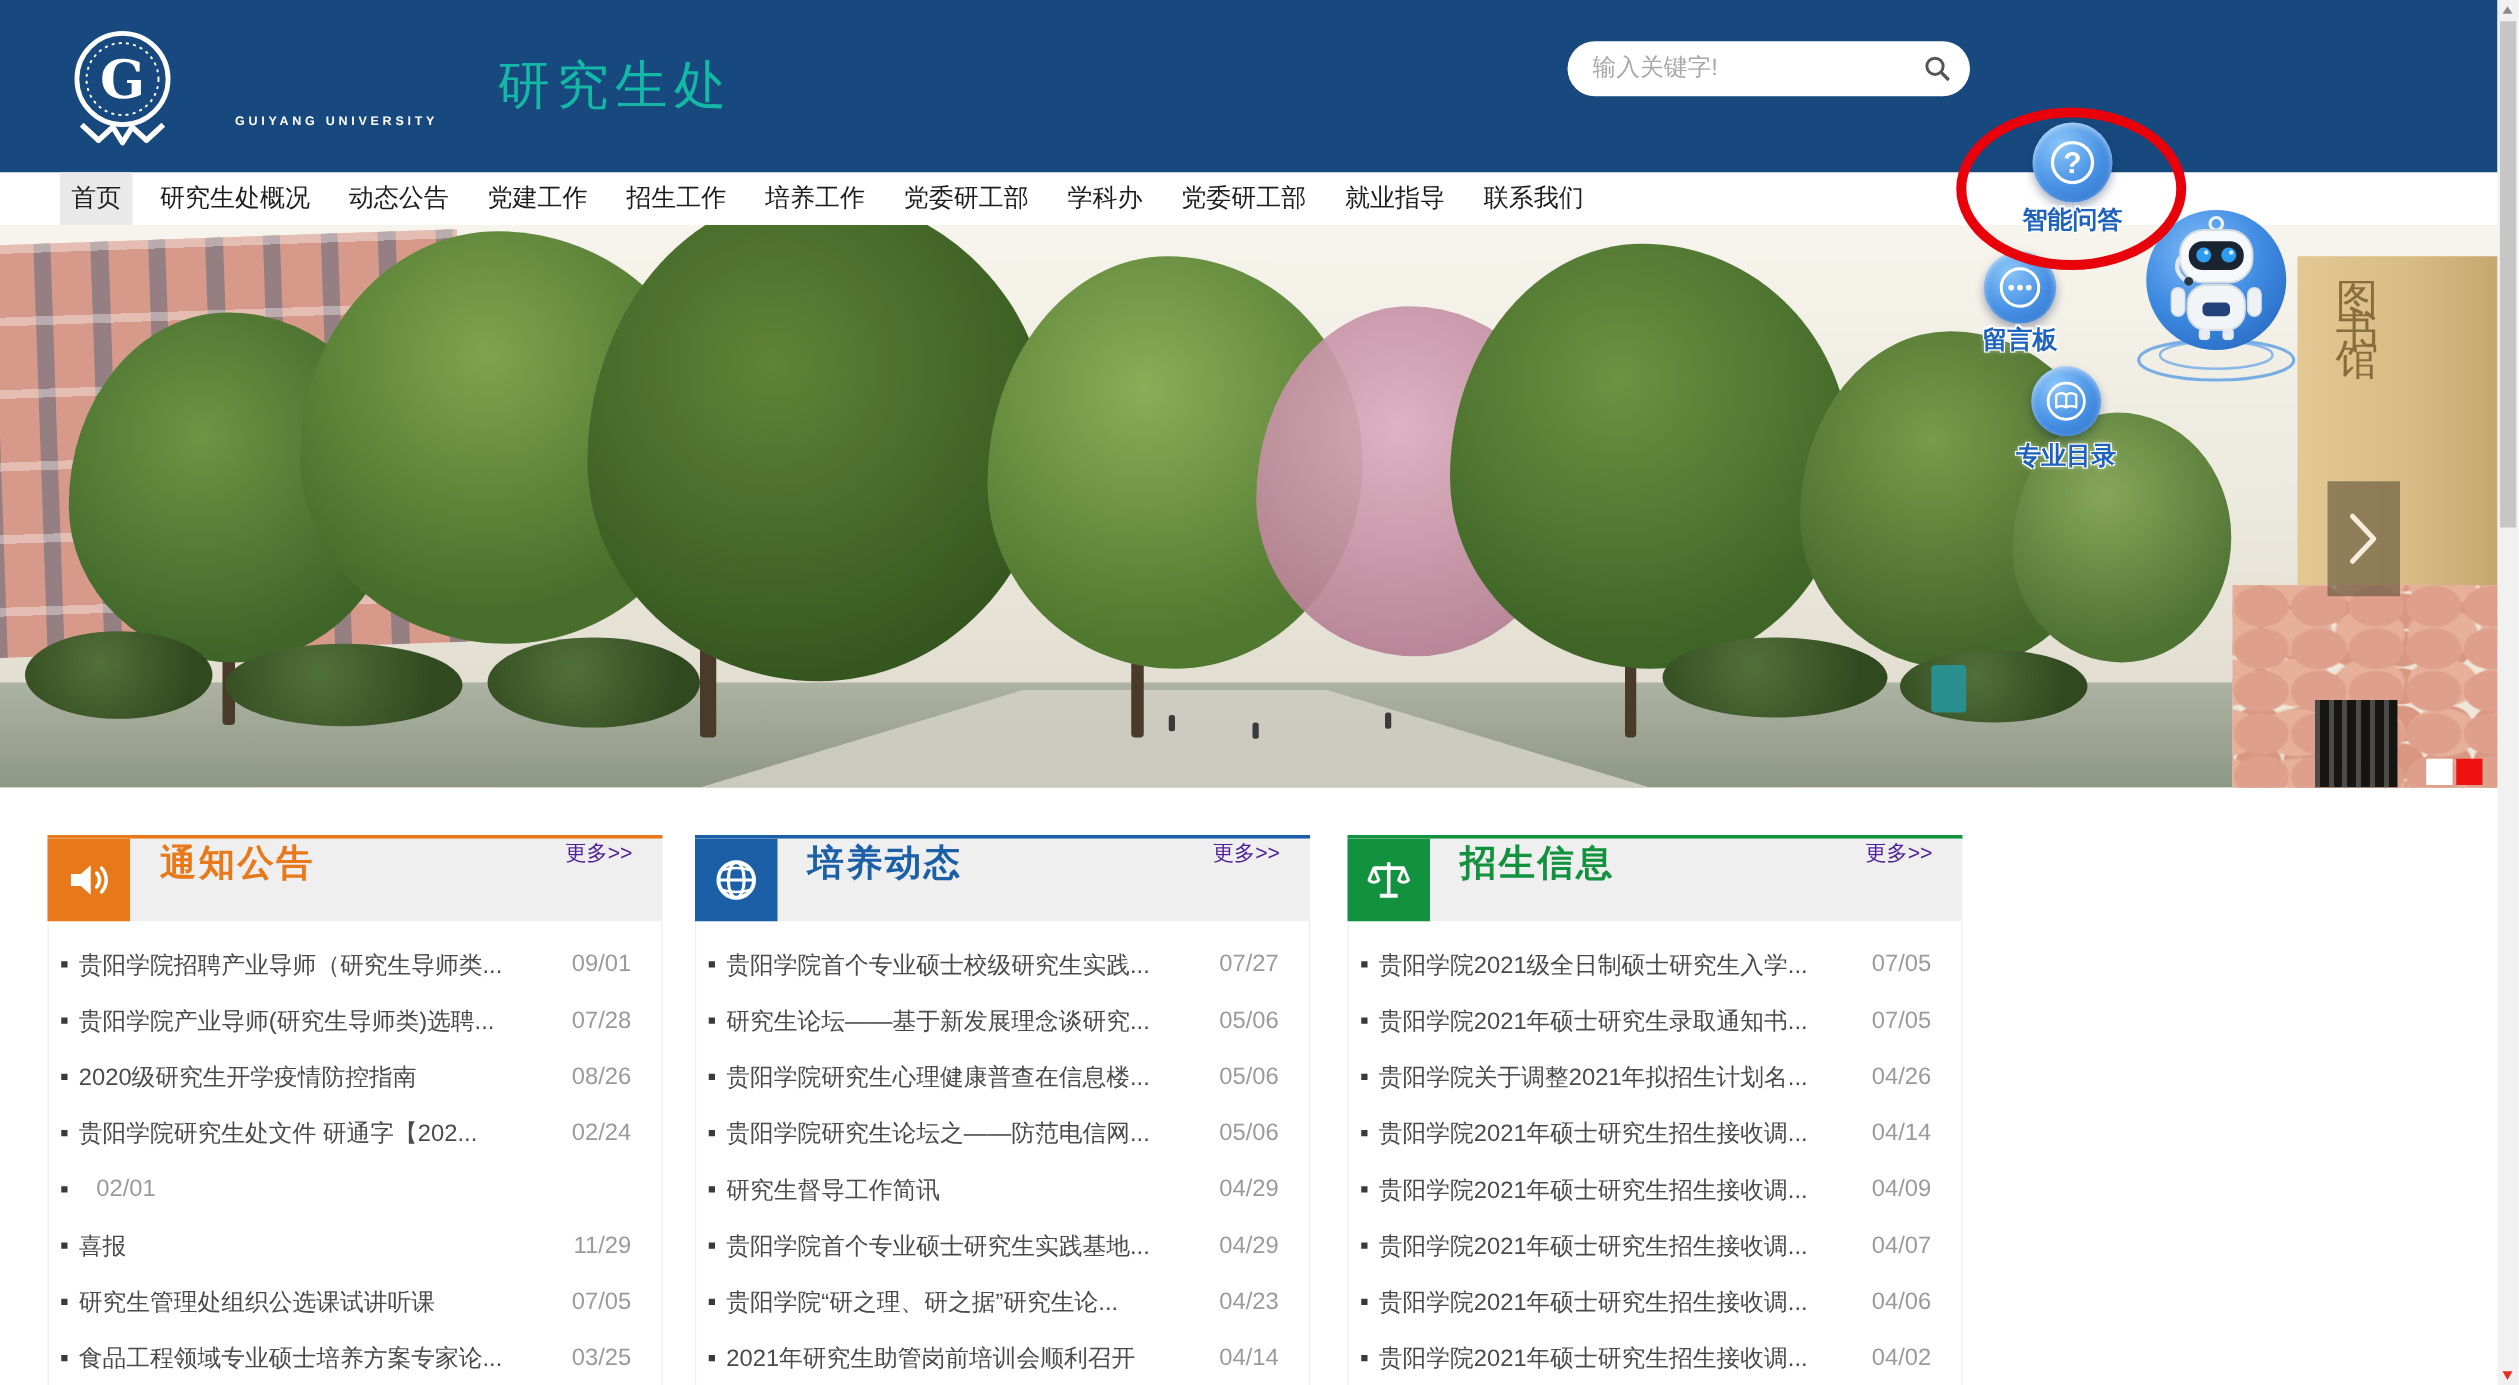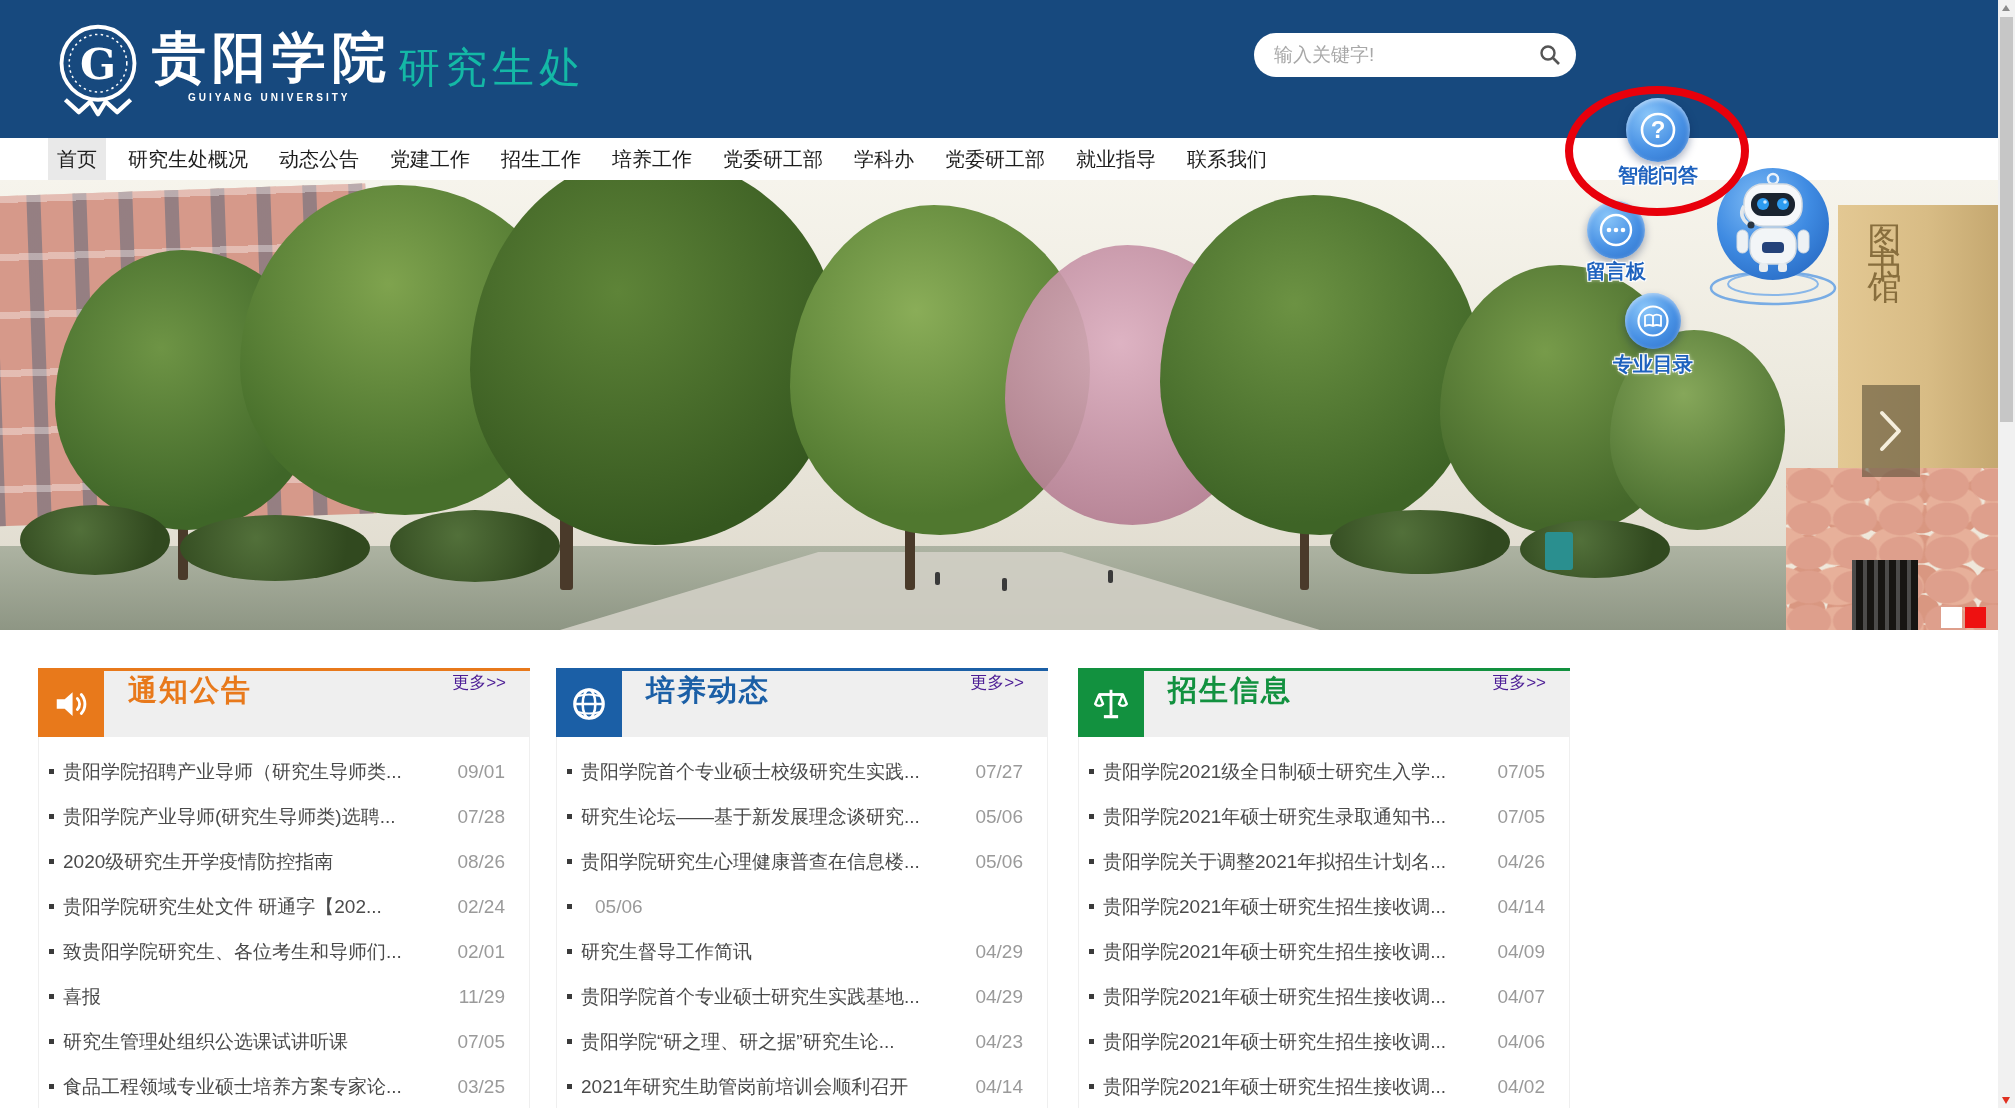--- a/index.html
+++ b/index.html
@@ -115,21 +115,20 @@
 
 <div class="page">
 
   <div class="header">
     <svg class="logo" viewBox="0 0 100 100">
       <circle cx="50" cy="44" r="38" fill="none" stroke="#fff" stroke-width="4"></circle>
       <circle cx="50" cy="44" r="30" fill="none" stroke="#fff" stroke-width="1.6" stroke-dasharray="2.5 3.5"></circle>
       <text x="50" y="60" font-size="44" font-weight="bold" fill="#fff" text-anchor="middle" font-family="'DejaVu Serif',serif">G</text>
       <path d="M16 82 L30 95 L42 84 L50 97 L58 84 L70 95 L84 82" fill="none" stroke="#fff" stroke-width="4.5" stroke-linejoin="round"></path>
     </svg>
-    <div class="brand-cn">贵阳学院</div>
     <div class="brand-en">GUIYANG UNIVERSITY</div>
     <div class="site-title">研究生处</div>
     <div class="search">
       <input type="text" placeholder="输入关键字!" style="">
       <svg class="search-icon" viewBox="0 0 24 24">
         <circle cx="10" cy="10" r="6.5" fill="none" stroke="#555" stroke-width="2.4"></circle>
         <line x1="15" y1="15" x2="21" y2="21" stroke="#555" stroke-width="2.6"></line>
       </svg>
     </div>
   </div>
@@ -275,21 +274,20 @@
           <span class="row-text">2020级研究生开学疫情防控指南</span>
           <span class="row-date">08/26</span>
         </li>
         <li class="row">
           <span class="bullet"></span>
           <span class="row-text">贵阳学院研究生处文件 研通字【202...</span>
           <span class="row-date">02/24</span>
         </li>
         <li class="row">
           <span class="bullet"></span>
-          <span class="row-text">致贵阳学院研究生、各位考生和导师们...</span>
           <span class="row-date">02/01</span>
         </li>
         <li class="row">
           <span class="bullet"></span>
           <span class="row-text">喜报</span>
           <span class="row-date">11/29</span>
         </li>
         <li class="row">
           <span class="bullet"></span>
           <span class="row-text">研究生管理处组织公选课试讲听课</span>
@@ -328,20 +326,21 @@
           <span class="row-text">研究生论坛——基于新发展理念谈研究...</span>
           <span class="row-date">05/06</span>
         </li>
         <li class="row">
           <span class="bullet"></span>
           <span class="row-text">贵阳学院研究生心理健康普查在信息楼...</span>
           <span class="row-date">05/06</span>
         </li>
         <li class="row">
           <span class="bullet"></span>
+          <span class="row-text">贵阳学院研究生论坛之——防范电信网...</span>
           <span class="row-date">05/06</span>
         </li>
         <li class="row">
           <span class="bullet"></span>
           <span class="row-text">研究生督导工作简讯</span>
           <span class="row-date">04/29</span>
         </li>
         <li class="row">
           <span class="bullet"></span>
           <span class="row-text">贵阳学院首个专业硕士研究生实践基地...</span>

